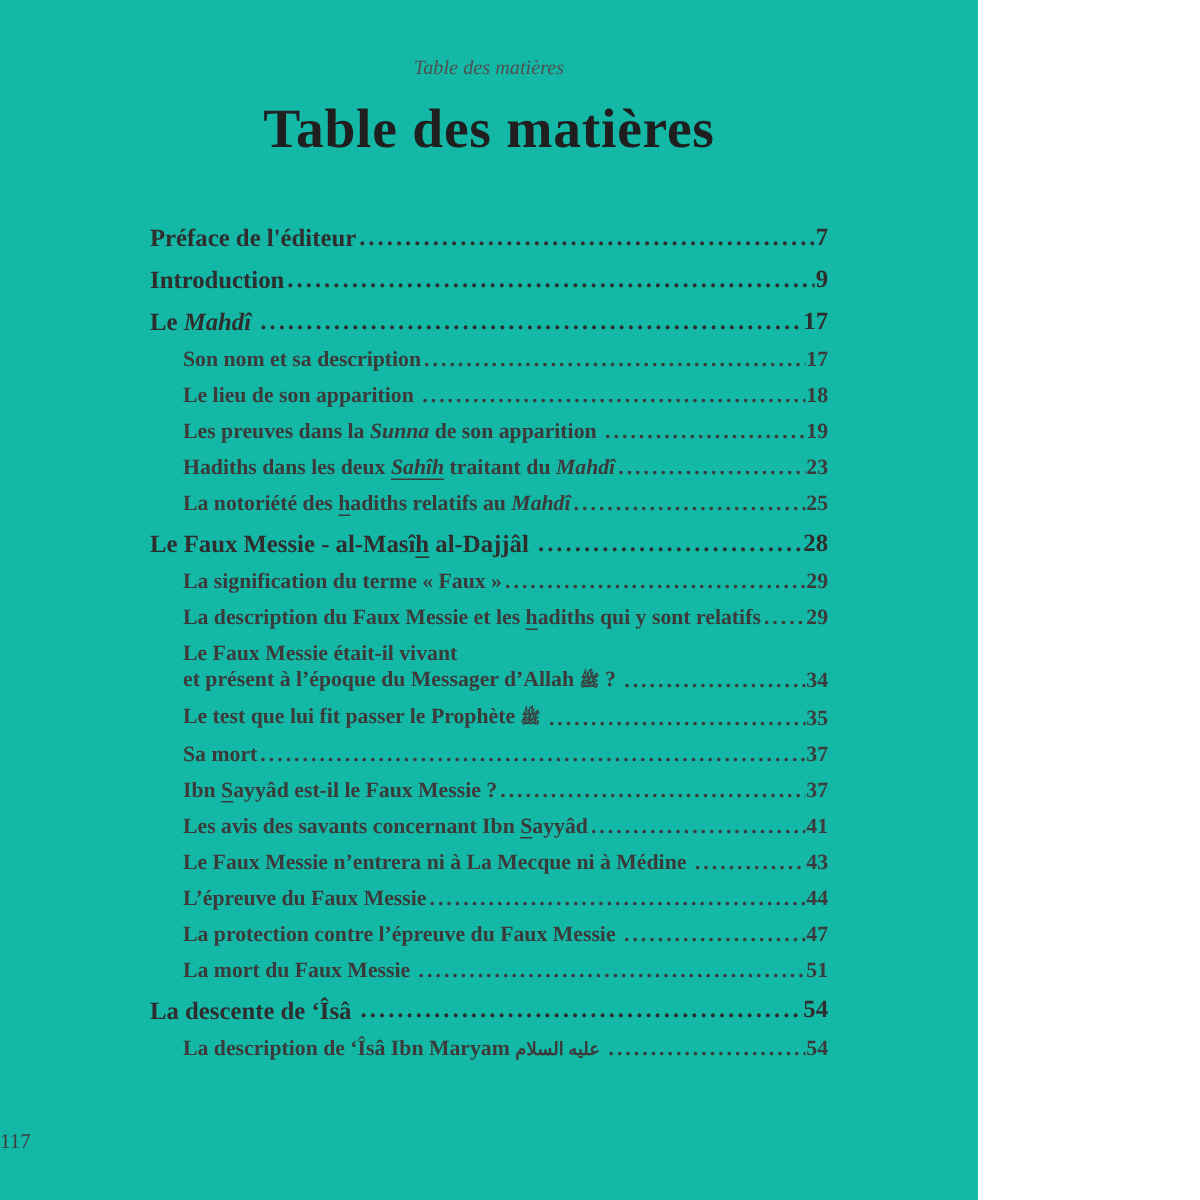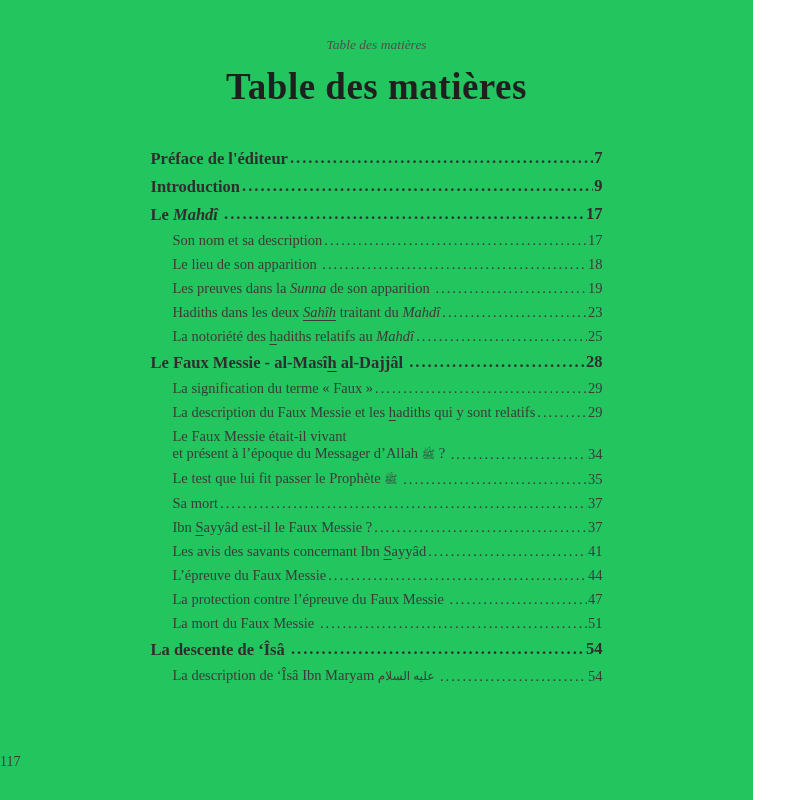--- a/index.html
+++ b/index.html
@@ -2,23 +2,23 @@
 <html><head>
 <meta charset="utf-8">
 <style>
   html, body {
     margin: 0;
     padding: 0;
     background: #ffffff;
   }
   .sheet {
     position: relative;
-    width: 753px;
+    width: 652px;
     height: 800px;
-    background: #22c55e;
+    background: #14b8a6;
     font-family: "Liberation Serif", "DejaVu Serif", serif;
     color: #3b3b3b;
     overflow: hidden;
   }
   .running-head {
     padding-top: 37px;
     text-align: center;
     font-style: italic;
     font-size: 13.5px;
     color: #4f4f4f;
@@ -48,20 +48,21 @@
     font-weight: 700;
     font-size: 16.5px;
     color: #2e2e2e;
     margin-top: 2px;
     margin-bottom: 8px;
   }
   .row.l1 .label { line-height: 19px; }
   .row.l2 {
     font-size: 14.5px;
     padding-left: 22px;
+    font-weight: bold;
   }
   .dots {
     flex: 1;
     overflow: hidden;
     white-space: nowrap;
     padding: 0 1px 0 2px;
   }
   .dots::after {
     content: "......................................................................................................................................................................";
     letter-spacing: 2px;
@@ -172,20 +173,25 @@
         <span class="label"><span>Ibn </span><span class="seg-u">S</span><span>ayyâd est-il le Faux Messie ?</span></span>
         <span class="dots"></span>
         <span class="pg">37</span>
       </div>
       <div class="row l2">
         <span class="label"><span>Les avis des savants concernant Ibn </span><span class="seg-u">S</span><span>ayyâd</span></span>
         <span class="dots"></span>
         <span class="pg">41</span>
       </div>
       <div class="row l2">
+        <span class="label"><span>Le Faux Messie n’entrera ni à La Mecque ni à Médine </span></span>
+        <span class="dots"></span>
+        <span class="pg">43</span>
+      </div>
+      <div class="row l2">
         <span class="label"><span>L’épreuve du Faux Messie</span></span>
         <span class="dots"></span>
         <span class="pg">44</span>
       </div>
       <div class="row l2">
         <span class="label"><span>La protection contre l’épreuve du Faux Messie </span></span>
         <span class="dots"></span>
         <span class="pg">47</span>
       </div>
       <div class="row l2">

